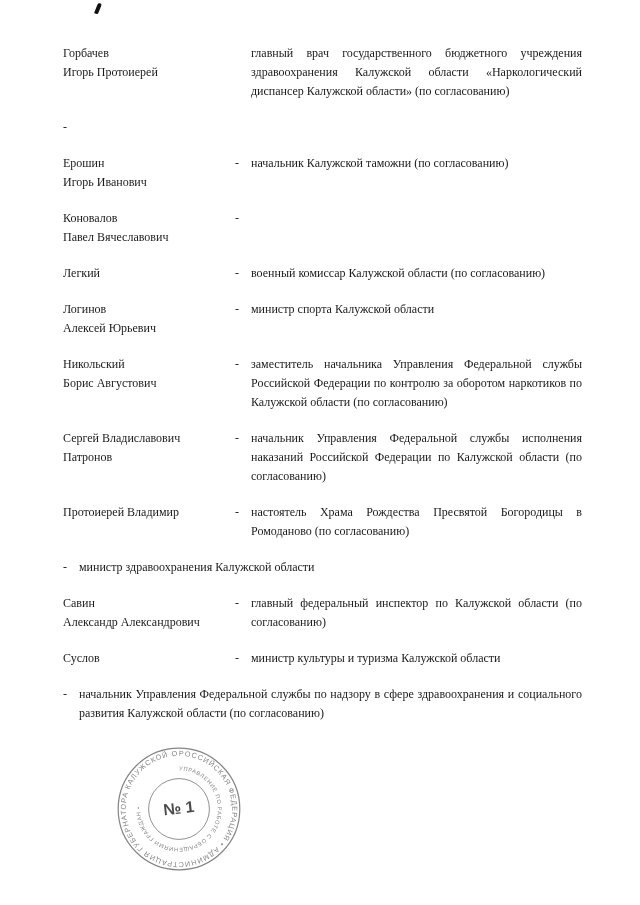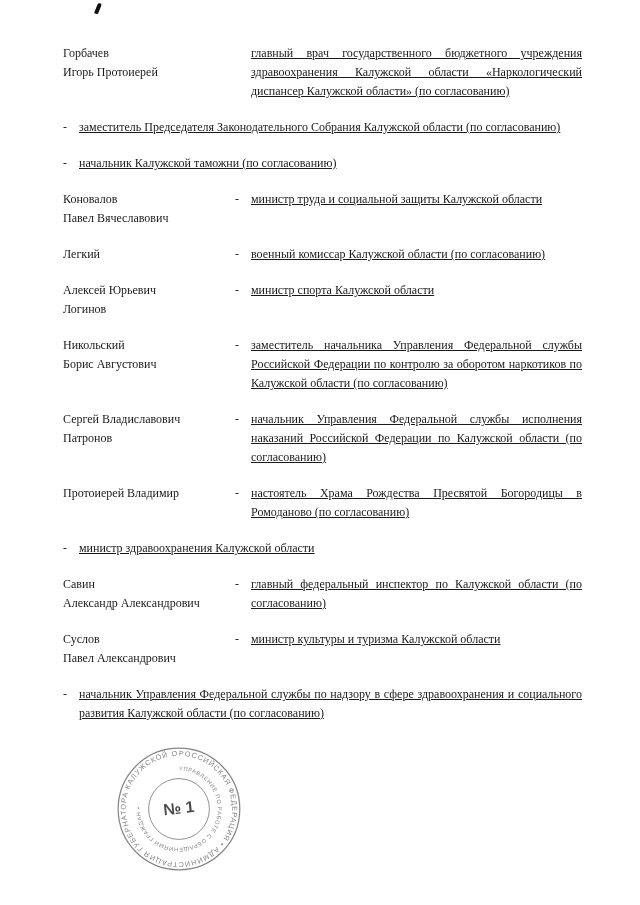--- a/index.html
+++ b/index.html
@@ -31,21 +31,20 @@
   }
   .entry .dash{
     width:16px;
     flex:0 0 16px;
     text-align:left;
   }
   .entry .position{
     flex:1 1 auto;
     text-align:justify;
     text-align-last:left;
-    text-decoration:underline;
   }
   .name-line{display:block;}
   .pen-mark{
     position:absolute;
     left:96px;top:3px;
     width:4px;height:11px;
     background:#111;
     transform:rotate(14deg) skewX(-8deg);
     border-radius:2px 2px 1px 1px;
     z-index:3;
@@ -87,49 +86,51 @@
       <div class="name">
         <span class="name-line">Горбачев</span>
         <span class="name-line">Игорь Протоиерей</span>
       </div>
       <div class="dash"></div>
       <div class="position">главный врач государственного бюджетного учреждения здравоохранения Калужской области «Наркологический диспансер Калужской области» (по согласованию)</div>
     </div>
 
     <div class="entry">
       <div class="dash">-</div>
-      <div class="position">заместитель Председателя Законодательного Собрания Калужской области (по согласованию)</div>
     </div>
 
     <div class="entry">
+      <div class="name">
+        <span class="name-line">Ерошин</span>
+        <span class="name-line">Игорь Иванович</span>
+      </div>
       <div class="dash">-</div>
       <div class="position">начальник Калужской таможни (по согласованию)</div>
     </div>
 
     <div class="entry">
       <div class="name">
         <span class="name-line">Коновалов</span>
         <span class="name-line">Павел Вячеславович</span>
       </div>
       <div class="dash">-</div>
-      <div class="position">министр труда и социальной защиты Калужской области</div>
     </div>
 
     <div class="entry">
       <div class="name">
         <span class="name-line">Легкий</span>
       </div>
       <div class="dash">-</div>
       <div class="position">военный комиссар Калужской области (по согласованию)</div>
     </div>
 
     <div class="entry">
       <div class="name">
+        <span class="name-line">Логинов</span>
         <span class="name-line">Алексей Юрьевич</span>
-        <span class="name-line">Логинов</span>
       </div>
       <div class="dash">-</div>
       <div class="position">министр спорта Калужской области</div>
     </div>
 
     <div class="entry">
       <div class="name">
         <span class="name-line">Никольский</span>
         <span class="name-line">Борис Августович</span>
       </div>
@@ -164,21 +165,20 @@
         <span class="name-line">Савин</span>
         <span class="name-line">Александр Александрович</span>
       </div>
       <div class="dash">-</div>
       <div class="position">главный федеральный инспектор по Калужской области (по согласованию)</div>
     </div>
 
     <div class="entry">
       <div class="name">
         <span class="name-line">Суслов</span>
-        <span class="name-line">Павел Александрович</span>
       </div>
       <div class="dash">-</div>
       <div class="position">министр культуры и туризма Калужской области</div>
     </div>
 
     <div class="entry">
       <div class="dash">-</div>
       <div class="position">начальник Управления Федеральной службы по надзору в сфере здравоохранения и социального развития Калужской области (по согласованию)</div>
     </div>
   </div>

